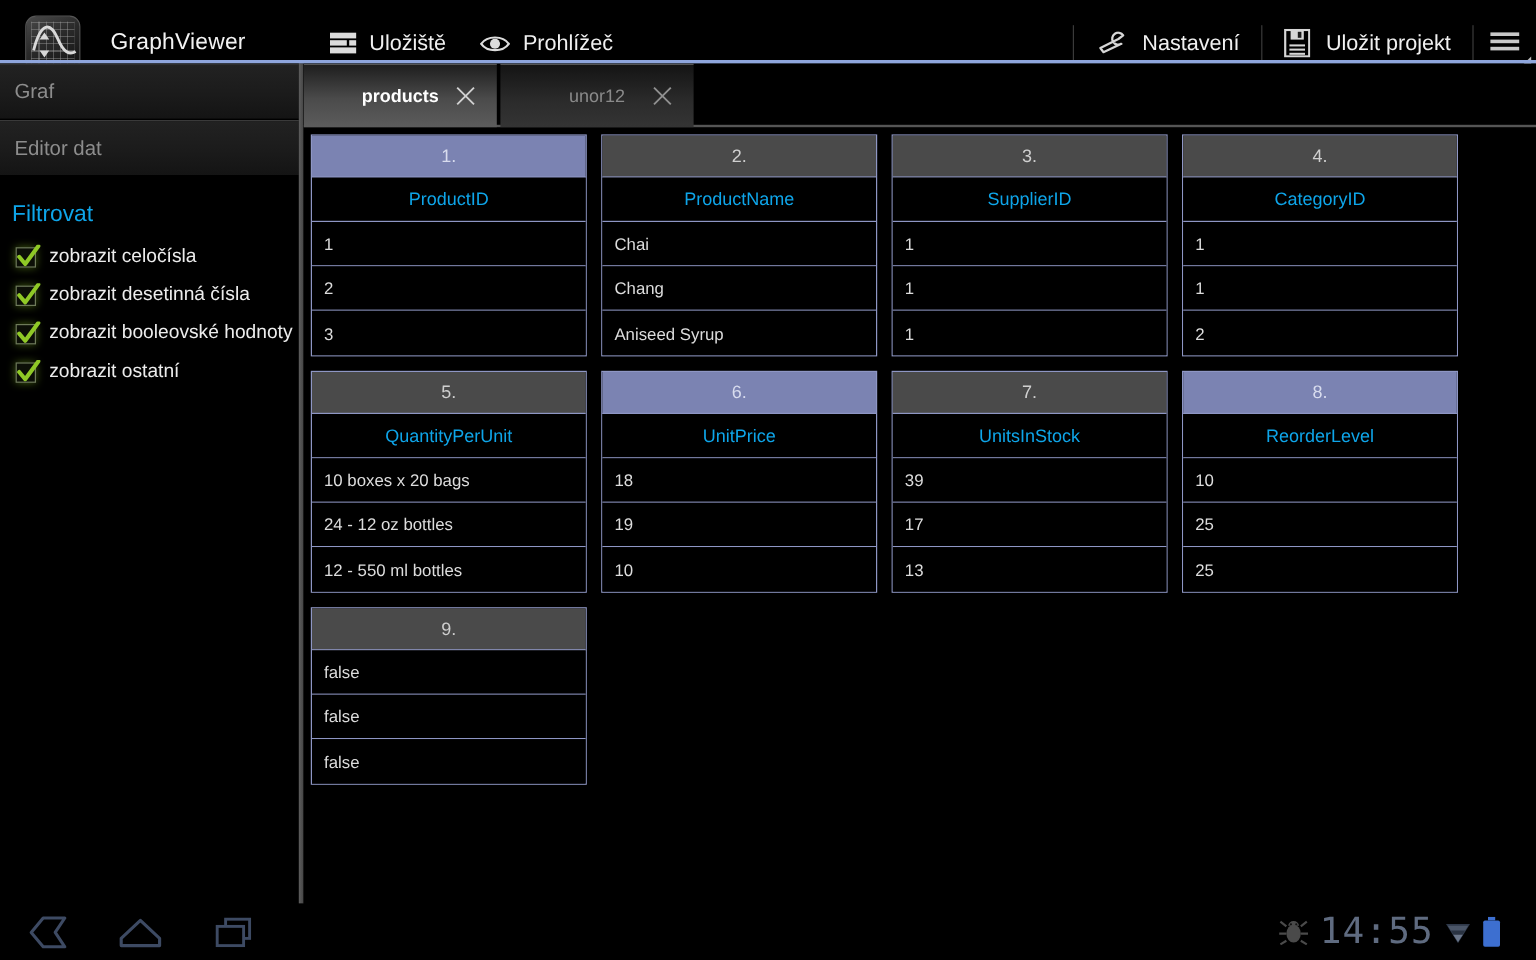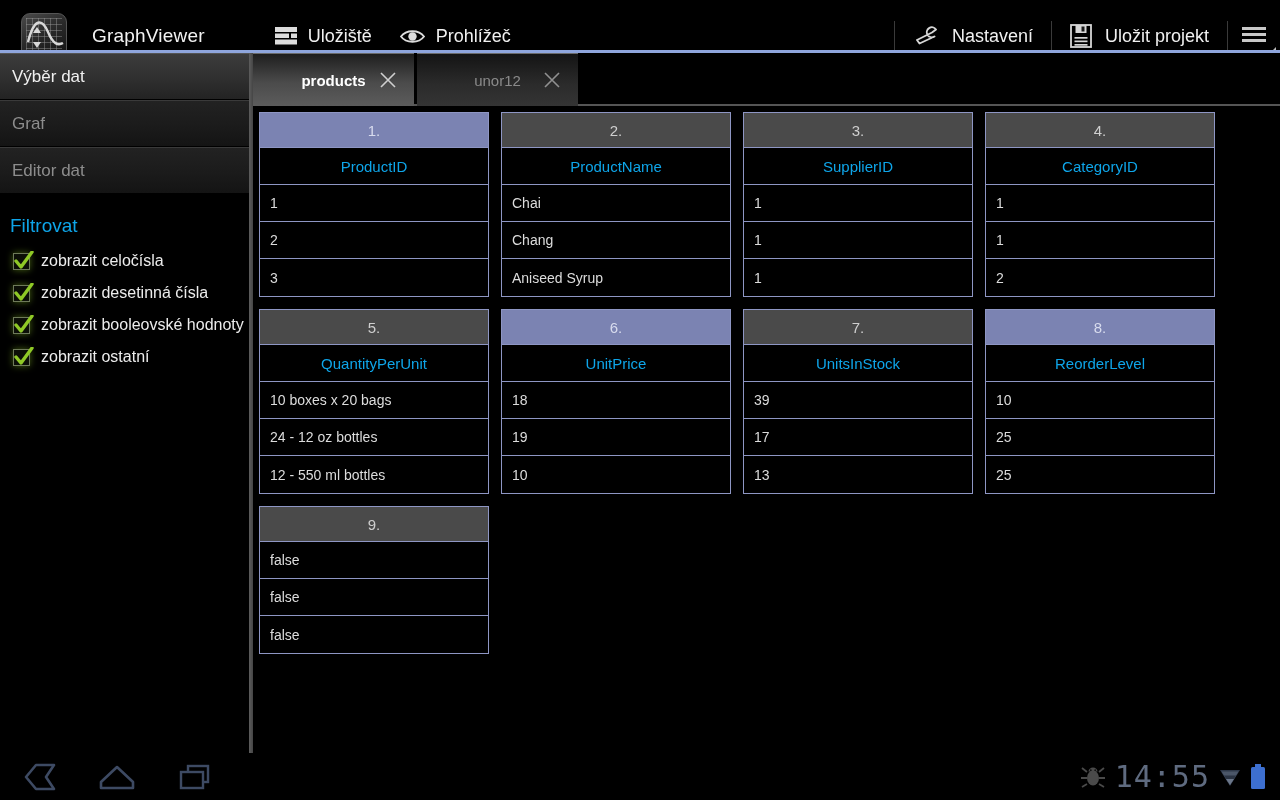--- a/index.html
+++ b/index.html
@@ -170,21 +170,21 @@
   }
   .cell:last-child { border-bottom: none; }
 
   
   .sysbar {
     position: absolute; left: 0; bottom: 0; width: 1280px; height: 47px;
     background: #000; display: flex; align-items: center;
   }
   .nav-ico { width: 78px; display: flex; align-items: center; justify-content: center; cursor: pointer; }
   .sys-spacer { flex: 1; }
-  .sys-right { display: flex; align-items: center; gap: 9px; padding-right: 14px; justify-content: center; }
+  .sys-right { display: flex; align-items: center; gap: 9px; padding-right: 29px; justify-content: center; }
   .clock {
     font-size: 30px; color: #5f6b80; letter-spacing: 1px;
     font-family: "DejaVu Sans Mono", monospace;
   }
 </style>
 </head>
 <body>
 
 <div id="app">
 
@@ -260,23 +260,20 @@
         </svg>
         <div class="corner"></div>
       </div>
     </div>
   </div>
 
   <div class="accent-rule" style="background: rgb(143, 166, 221);"></div>
 
   <div class="sidebar">
 
-    <div class="side-item sel">
-      <span class="t">Výběr dat</span>
-    </div>
     <div class="side-item dis">
       <span class="t">Graf</span>
     </div>
     <div class="side-item dis">
       <span class="t">Editor dat</span>
     </div>
 
     <div class="filter-head">Filtrovat</div>
 
     <div id="filter-list">

